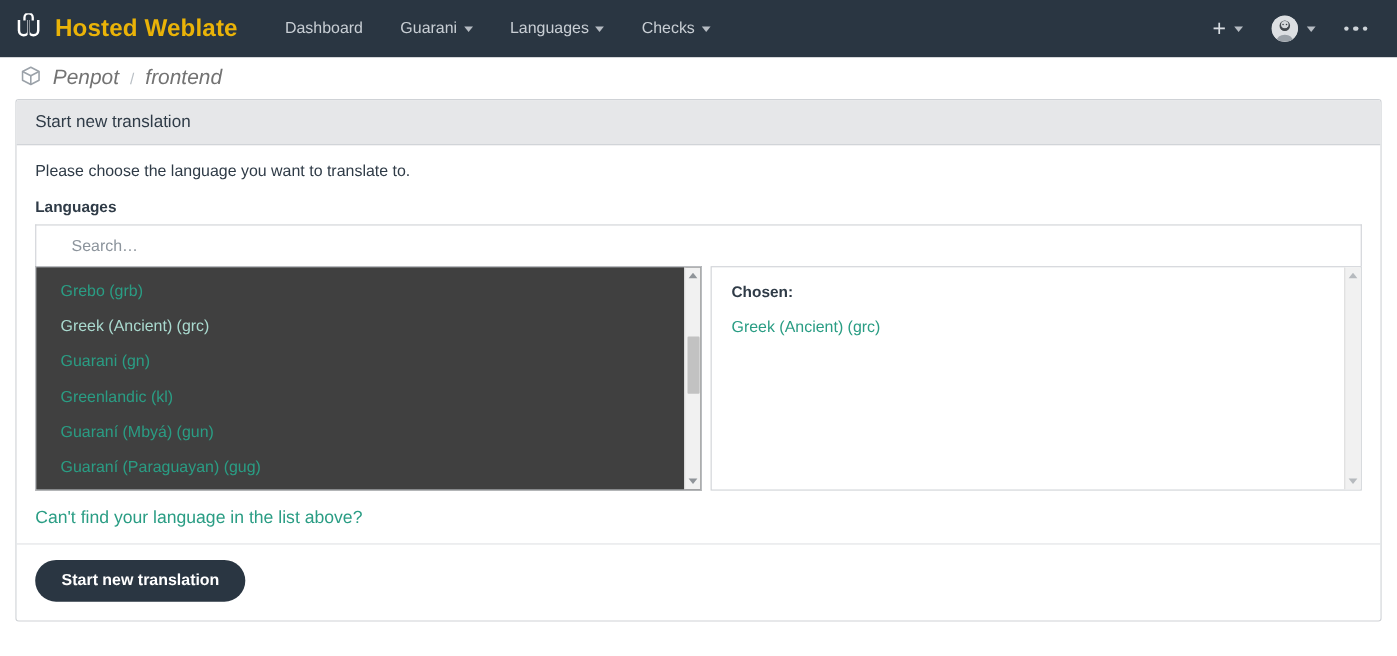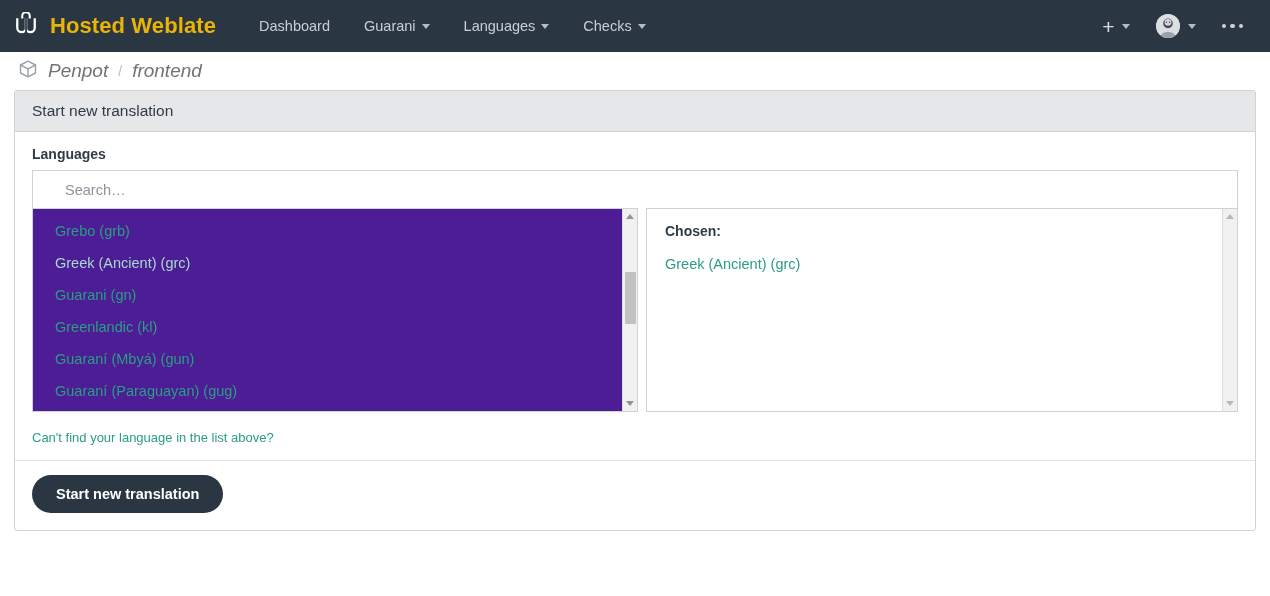--- a/index.html
+++ b/index.html
@@ -155,21 +155,21 @@
   .search-input::placeholder { color: #8c949c; }
 
   
   .dual {
     display: flex;
     gap: 8px;
     height: 204px;
   }
   .list-pane, .chosen-pane {
     border: 1px solid #cfd2d6;
-    background: #4c1d95;
+    background: #404040;
     position: relative;
     overflow: hidden;
   }
   .list-pane { width: 606px; }
   .chosen-pane { flex: 1; background: #ffffff; }
   .list-scroll {
     padding: 6px 0 0 0;
     height: 100%;
     width: 100%;
   }
@@ -232,21 +232,21 @@
     position: absolute;
     left: 1.5px; width: 11px;
     background: #c2c2c2;
     border-radius: 1px;
     cursor: pointer;
   }
 
   
   .helper-link-wrap { padding: 16px 17px 14px 17px; }
   .helper-link {
-    font-size: 13px;
+    font-size: 16px;
     color: #2a9d84;
     text-decoration: none;
     cursor: pointer;
   }
   .card-footer {
     border-top: 1px solid #dfe1e4;
     padding: 14px 17px 17px 17px;
   }
   .btn-primary {
     background: #2a3642;
@@ -337,20 +337,21 @@
   </span>
   <a class="bc-link">Penpot</a>
   <span class="bc-sep">/</span>
   <a class="bc-link">frontend</a>
 </div>
 
 <div class="card">
   <div class="card-header">Start new translation</div>
 
   <div class="card-body">
+    <div class="intro-text">Please choose the language you want to translate to.</div>
     <div class="field-label">Languages</div>
 
     <input class="search-input" type="text" placeholder="Search…" style="">
 
     <div class="dual">
 
       <div class="list-pane">
         <div class="list-scroll">
           <a class="lang-item">Grebo (grb)</a>
           <a class="lang-item is-chosen">Greek (Ancient) (grc)</a>

